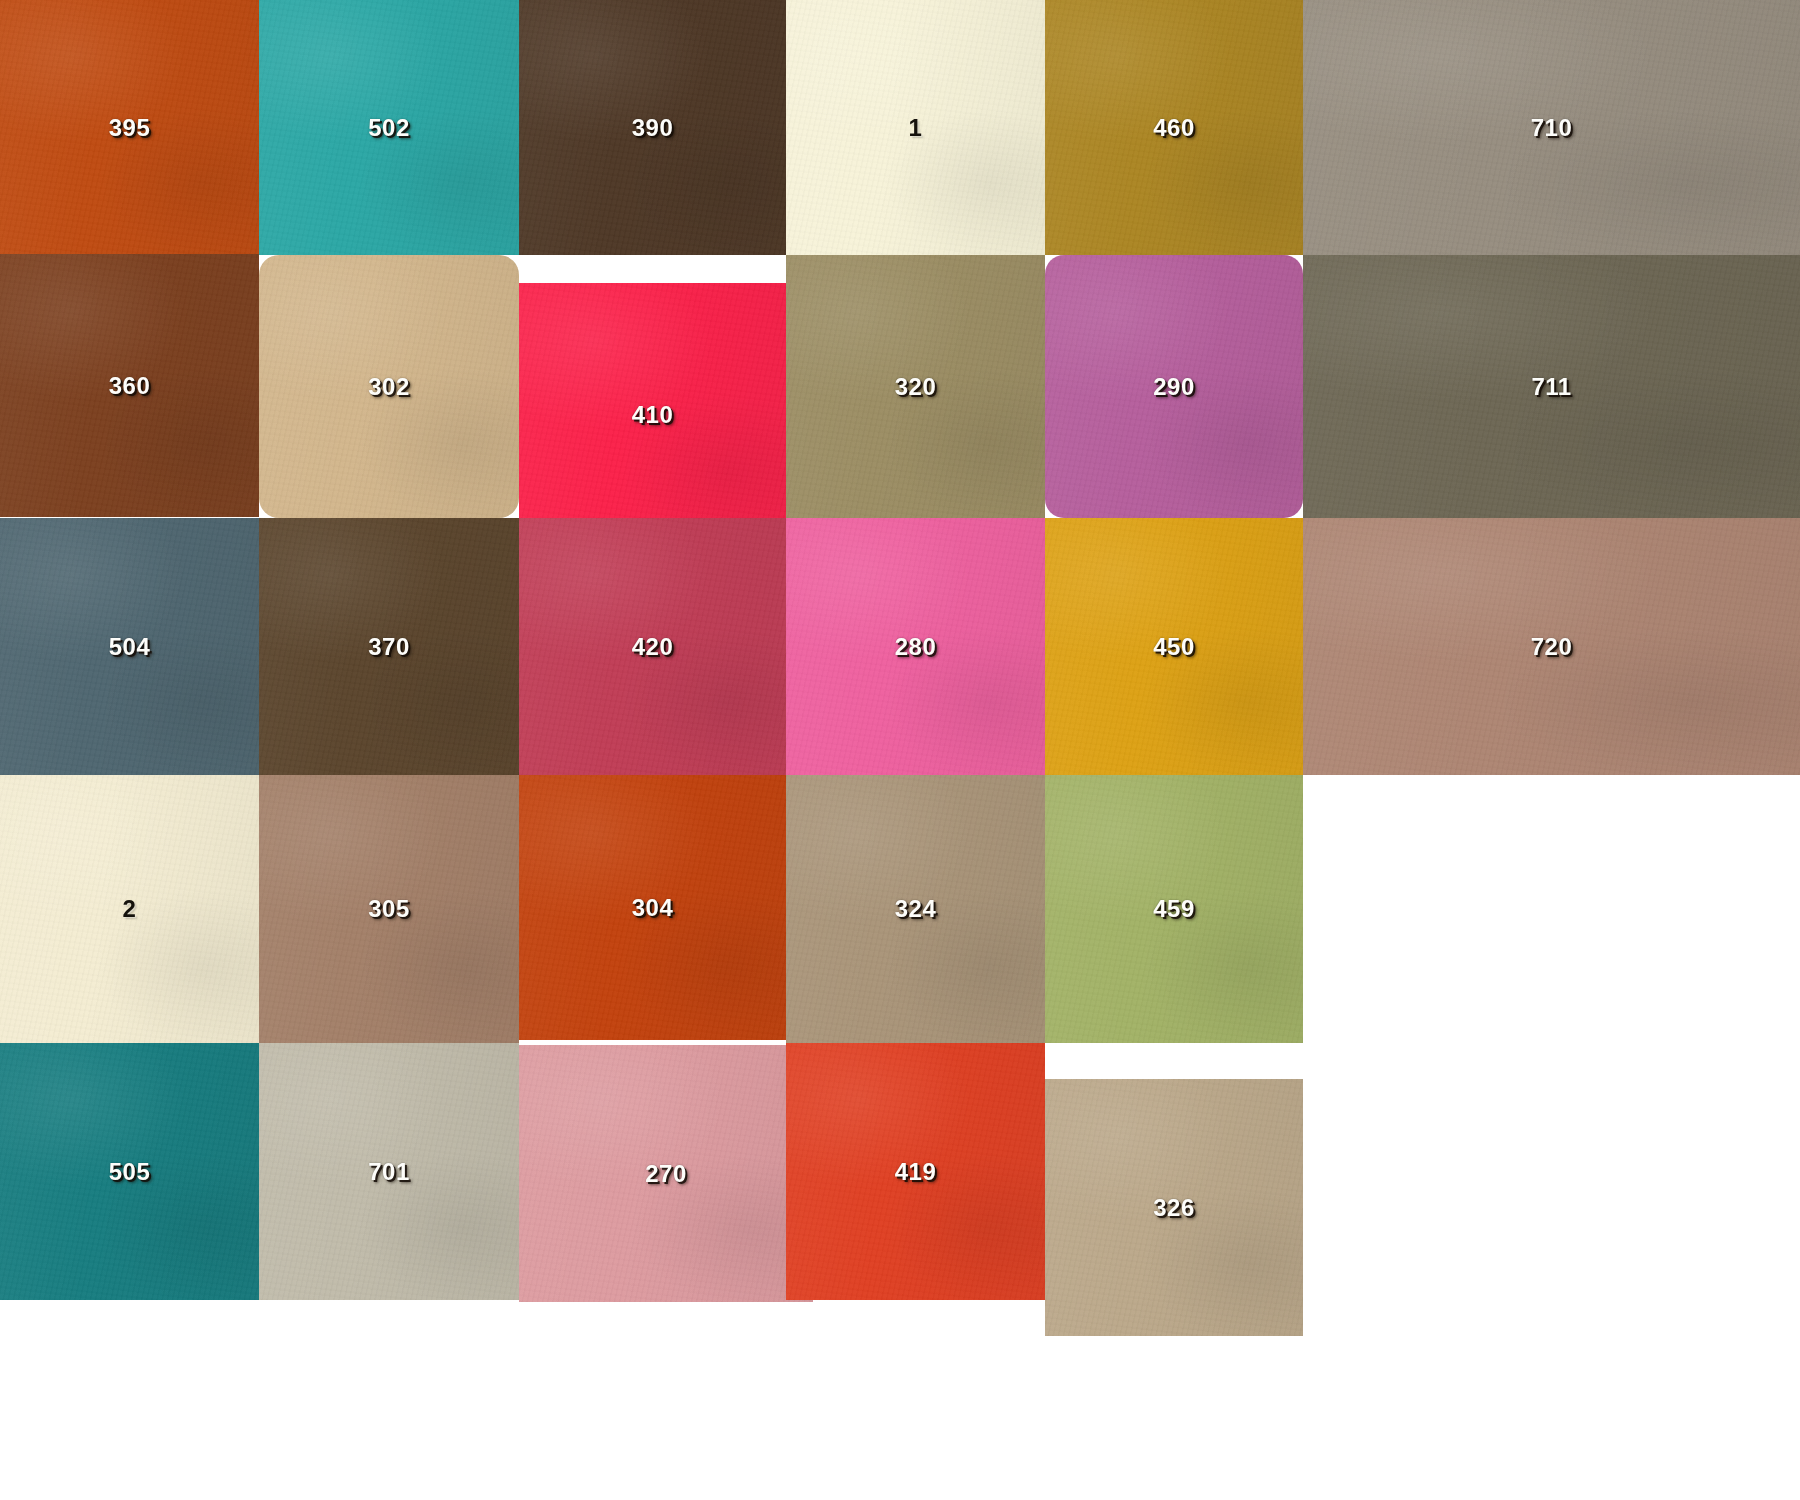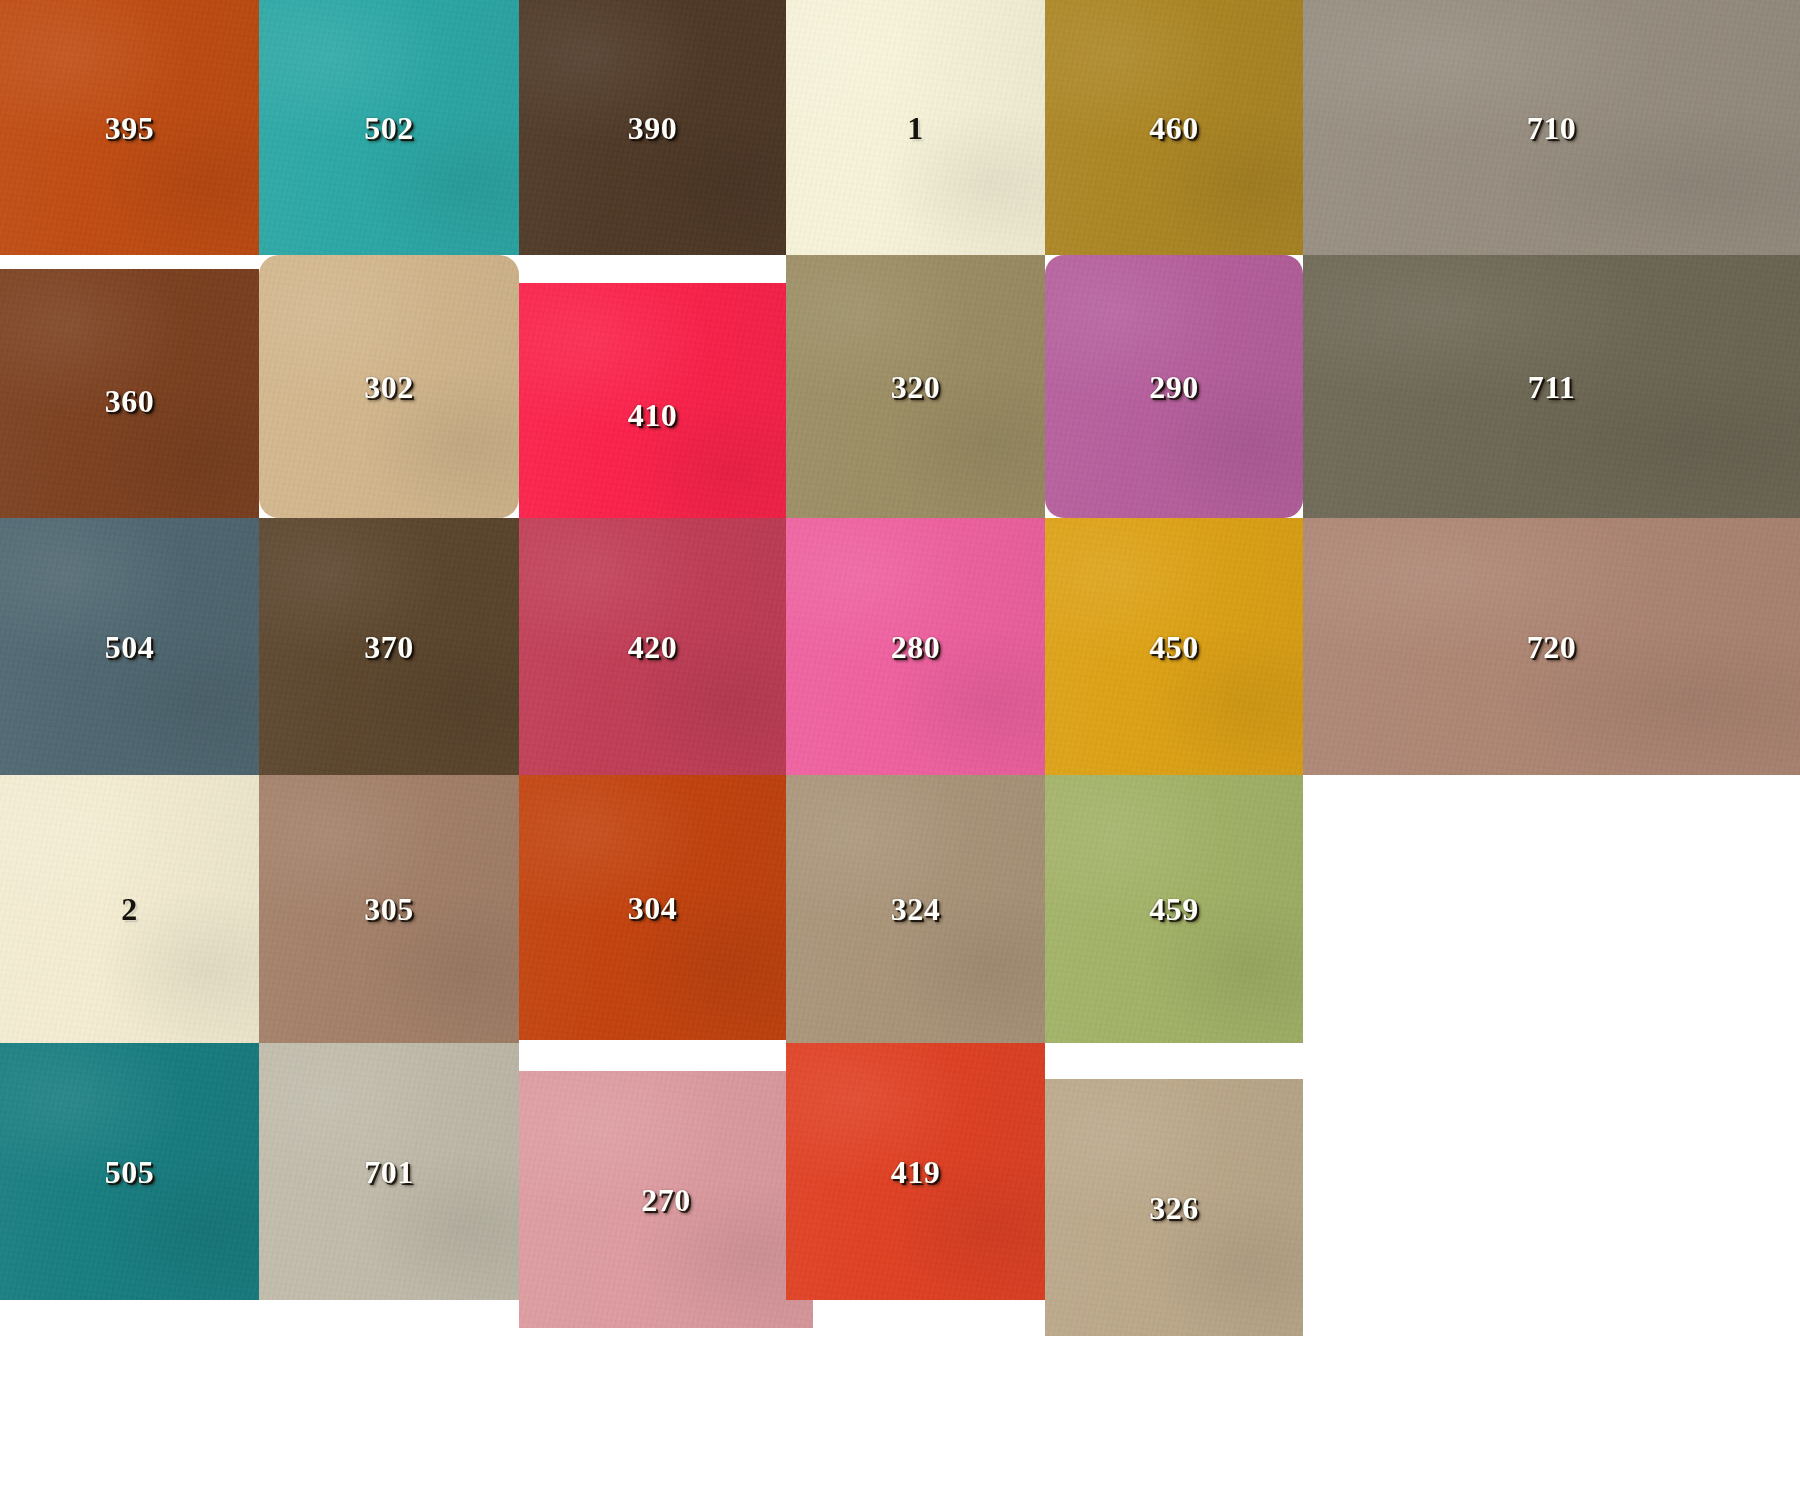--- a/index.html
+++ b/index.html
@@ -42,22 +42,22 @@
       radial-gradient(ellipse 60% 45% at 78% 72%, rgba(0,0,0,0.055), rgba(0,0,0,0) 66%),
       linear-gradient(96deg, rgba(255,255,255,0.035) 0%, rgba(0,0,0,0.0) 38%, rgba(0,0,0,0.045) 100%),
       repeating-linear-gradient(103deg, rgba(0,0,0,0.018) 0px, rgba(0,0,0,0.018) 1px, rgba(255,255,255,0.014) 2px, rgba(255,255,255,0.014) 5px),
       repeating-linear-gradient(7deg, rgba(0,0,0,0.013) 0px, rgba(0,0,0,0.013) 1px, rgba(255,255,255,0.011) 3px, rgba(255,255,255,0.011) 6px);
     mix-blend-mode: normal;
   }
 
   .swatch-label {
     position: relative;
     z-index: 2;
-    font-family: Liberation Serif, serif;
-    font-size: 32px;
+    font-family: Liberation Sans, sans-serif;
+    font-size: 24px;
     font-weight: 700;
     letter-spacing: 0.5px;
     line-height: 1;
     user-select: none;
   }
 
   .label-light {
     color: #fdfdfa;
     text-shadow:
       2px 2px 0px rgba(20,12,6,0.85),
@@ -87,21 +87,21 @@
     </div>
     <div class="swatch" style="left: 786px; top: 0px; width: 259px; height: 255px; background: rgb(247, 243, 217);">
       <span class="swatch-label label-dark">1</span>
     </div>
     <div class="swatch" style="left: 1045px; top: 0px; width: 258px; height: 255px; background: rgb(171, 133, 34);">
       <span class="swatch-label label-light">460</span>
     </div>
     <div class="swatch" style="left: 1303px; top: 0px; width: 497px; height: 255px; background: rgb(150, 141, 127);">
       <span class="swatch-label label-light">710</span>
     </div>
-    <div class="swatch" style="left: 0px; top: 269px; width: 259px; height: 263px; background: rgb(123, 63, 30);">
+    <div class="swatch" style="left: 0px; top: 254px; width: 259px; height: 263px; background: rgb(123, 63, 30);">
       <span class="swatch-label label-light">360</span>
     </div>
     <div class="swatch" style="left: 259px; top: 255px; width: 260px; height: 263px; background: rgb(210, 182, 140); border-radius: 20px;">
       <span class="swatch-label label-light">302</span>
     </div>
     <div class="swatch" style="left: 519px; top: 255px; width: 267px; height: 263px; background: rgb(251, 32, 73); margin-top: 28px;">
       <span class="swatch-label label-light">410</span>
     </div>
     <div class="swatch" style="left: 786px; top: 255px; width: 259px; height: 263px; background: rgb(155, 141, 99);">
       <span class="swatch-label label-light">320</span>
@@ -144,21 +144,21 @@
     </div>
     <div class="swatch" style="left: 1045px; top: 775px; width: 258px; height: 268px; background: rgb(162, 178, 102);">
       <span class="swatch-label label-light">459</span>
     </div>
     <div class="swatch" style="left: 0px; top: 1043px; width: 259px; height: 257px; background: rgb(22, 124, 127);">
       <span class="swatch-label label-light">505</span>
     </div>
     <div class="swatch" style="left: 259px; top: 1043px; width: 260px; height: 257px; background: rgb(192, 187, 170);">
       <span class="swatch-label label-light">701</span>
     </div>
-    <div class="swatch" style="left: 519px; top: 1071px; width: 294px; height: 257px; background: rgb(221, 155, 160);">
+    <div class="swatch" style="left: 519px; top: 1045px; width: 294px; height: 257px; background: rgb(221, 155, 160);">
       <span class="swatch-label label-light">270</span>
     </div>
     <div class="swatch" style="left: 786px; top: 1043px; width: 259px; height: 257px; background: rgb(224, 63, 34);">
       <span class="swatch-label label-light">419</span>
     </div>
     <div class="swatch" style="left: 1045px; top: 1043px; width: 258px; height: 257px; background: rgb(187, 168, 138); margin-top: 36px;">
       <span class="swatch-label label-light">326</span>
     </div>
   </div>
 

